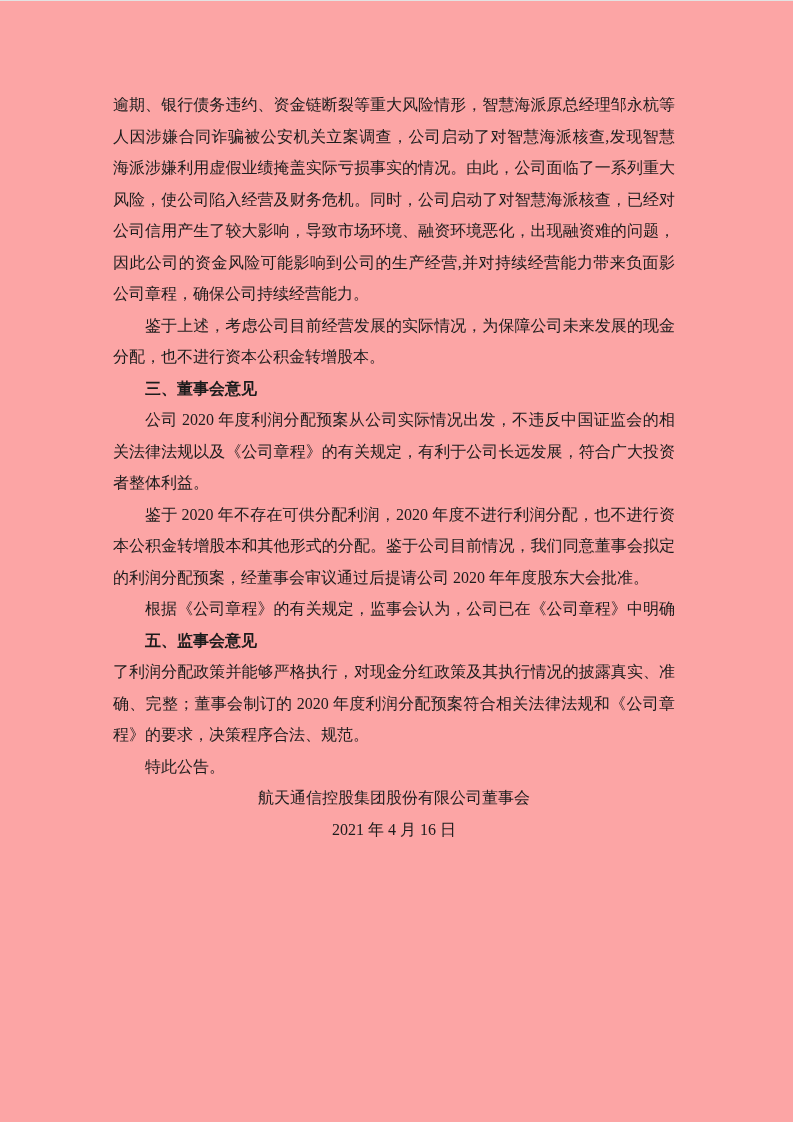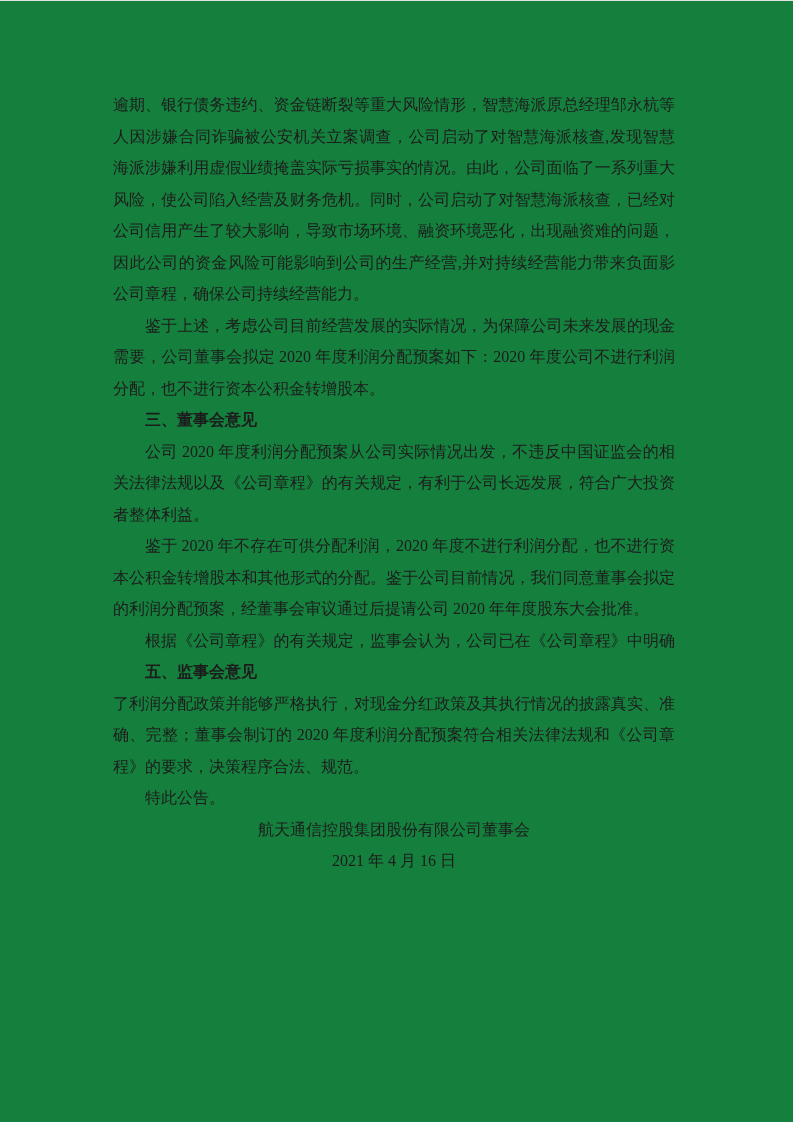--- a/index.html
+++ b/index.html
@@ -1,20 +1,20 @@
 <!DOCTYPE html>
 <html><head>
 <meta charset="utf-8">
 <style>
   html, body { margin: 0; padding: 0; background: #ffffff; }
   .page {
     position: relative;
     width: 793px;
     height: 1122px;
-    background: #15803d;
+    background: #fca5a5;
     border-top: 1px solid #e3e3e3;
     box-sizing: border-box;
     overflow: hidden;
   }
   .content {
     position: absolute;
     left: 113px;
     top: 88px;
     width: 562px;
     color: #1c1c1c;
@@ -46,21 +46,20 @@
 
     <div class="line j">逾期、银行债务违约、资金链断裂等重大风险情形，智慧海派原总经理邹永杭等</div>
     <div class="line j">人因涉嫌合同诈骗被公安机关立案调查，公司启动了对智慧海派核查,发现智慧</div>
     <div class="line j">海派涉嫌利用虚假业绩掩盖实际亏损事实的情况。由此，公司面临了一系列重大</div>
     <div class="line j">风险，使公司陷入经营及财务危机。同时，公司启动了对智慧海派核查，已经对</div>
     <div class="line j">公司信用产生了较大影响，导致市场环境、融资环境恶化，出现融资难的问题，</div>
     <div class="line j">因此公司的资金风险可能影响到公司的生产经营,并对持续经营能力带来负面影</div>
     <div class="line">公司章程，确保公司持续经营能力。</div>
 
     <div class="line j ind">鉴于上述，考虑公司目前经营发展的实际情况，为保障公司未来发展的现金</div>
-    <div class="line j">需要，公司董事会拟定 2020 年度利润分配预案如下：2020 年度公司不进行利润</div>
     <div class="line">分配，也不进行资本公积金转增股本。</div>
 
     <div class="line hd">三、董事会意见</div>
     <div class="line j ind">公司 2020 年度利润分配预案从公司实际情况出发，不违反中国证监会的相</div>
     <div class="line j">关法律法规以及《公司章程》的有关规定，有利于公司长远发展，符合广大投资</div>
     <div class="line">者整体利益。</div>
 
     <div class="line j ind">鉴于 2020 年不存在可供分配利润，2020 年度不进行利润分配，也不进行资</div>
     <div class="line j">本公积金转增股本和其他形式的分配。鉴于公司目前情况，我们同意董事会拟定</div>
     <div class="line">的利润分配预案，经董事会审议通过后提请公司 2020 年年度股东大会批准。</div>

